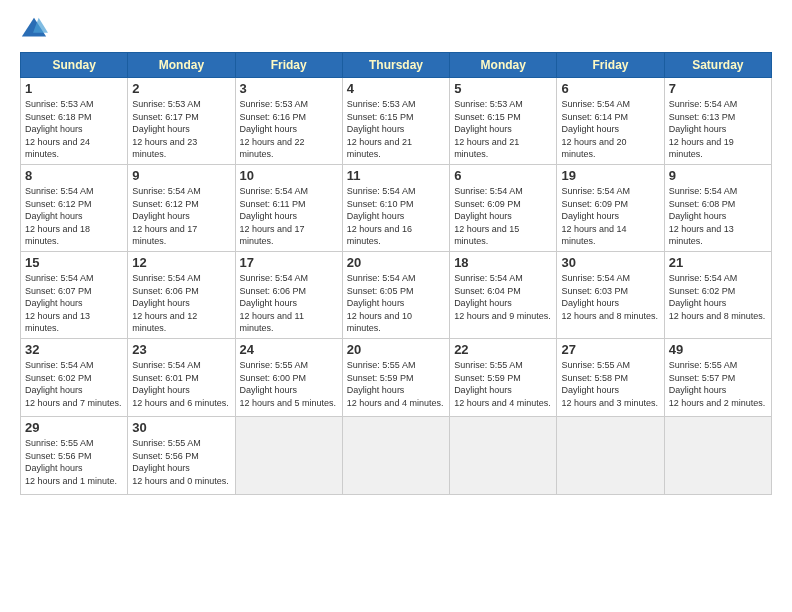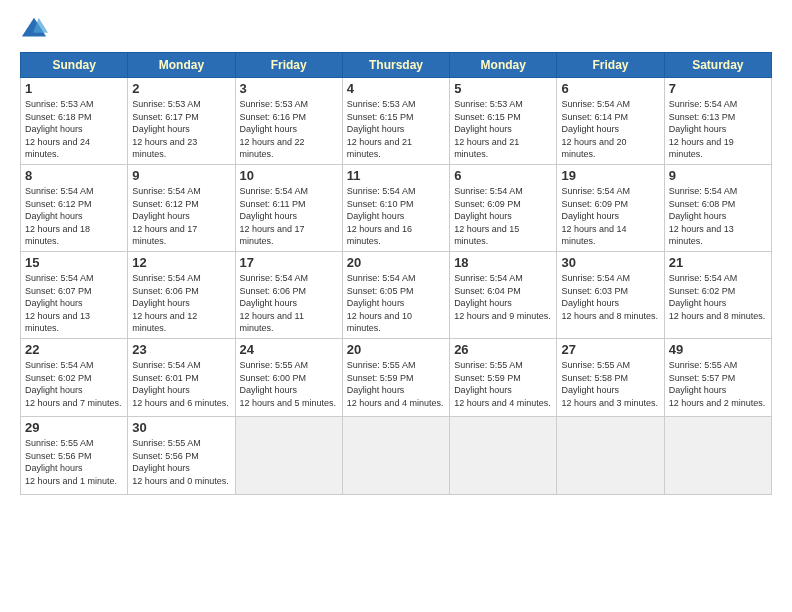--- a/index.html
+++ b/index.html
@@ -216,37 +216,37 @@
             <span class="day-num">30</span>
             <div class="day-info">Sunrise: 5:54 AM<br>Sunset: 6:03 PM<br>Daylight hours<br>12 hours and 8 minutes.</div>
           </td>
           <td>
             <span class="day-num">21</span>
             <div class="day-info">Sunrise: 5:54 AM<br>Sunset: 6:02 PM<br>Daylight hours<br>12 hours and 8 minutes.</div>
           </td>
         </tr>
         <tr>
           <td>
-            <span class="day-num">22</span>
+            <span class="day-num">32</span>
             <div class="day-info">Sunrise: 5:54 AM<br>Sunset: 6:02 PM<br>Daylight hours<br>12 hours and 7 minutes.</div>
           </td>
           <td>
             <span class="day-num">23</span>
             <div class="day-info">Sunrise: 5:54 AM<br>Sunset: 6:01 PM<br>Daylight hours<br>12 hours and 6 minutes.</div>
           </td>
           <td>
             <span class="day-num">24</span>
             <div class="day-info">Sunrise: 5:55 AM<br>Sunset: 6:00 PM<br>Daylight hours<br>12 hours and 5 minutes.</div>
           </td>
           <td>
             <span class="day-num">20</span>
             <div class="day-info">Sunrise: 5:55 AM<br>Sunset: 5:59 PM<br>Daylight hours<br>12 hours and 4 minutes.</div>
           </td>
           <td>
-            <span class="day-num">26</span>
+            <span class="day-num">22</span>
             <div class="day-info">Sunrise: 5:55 AM<br>Sunset: 5:59 PM<br>Daylight hours<br>12 hours and 4 minutes.</div>
           </td>
           <td>
             <span class="day-num">27</span>
             <div class="day-info">Sunrise: 5:55 AM<br>Sunset: 5:58 PM<br>Daylight hours<br>12 hours and 3 minutes.</div>
           </td>
           <td>
             <span class="day-num">49</span>
             <div class="day-info">Sunrise: 5:55 AM<br>Sunset: 5:57 PM<br>Daylight hours<br>12 hours and 2 minutes.</div>
           </td>

